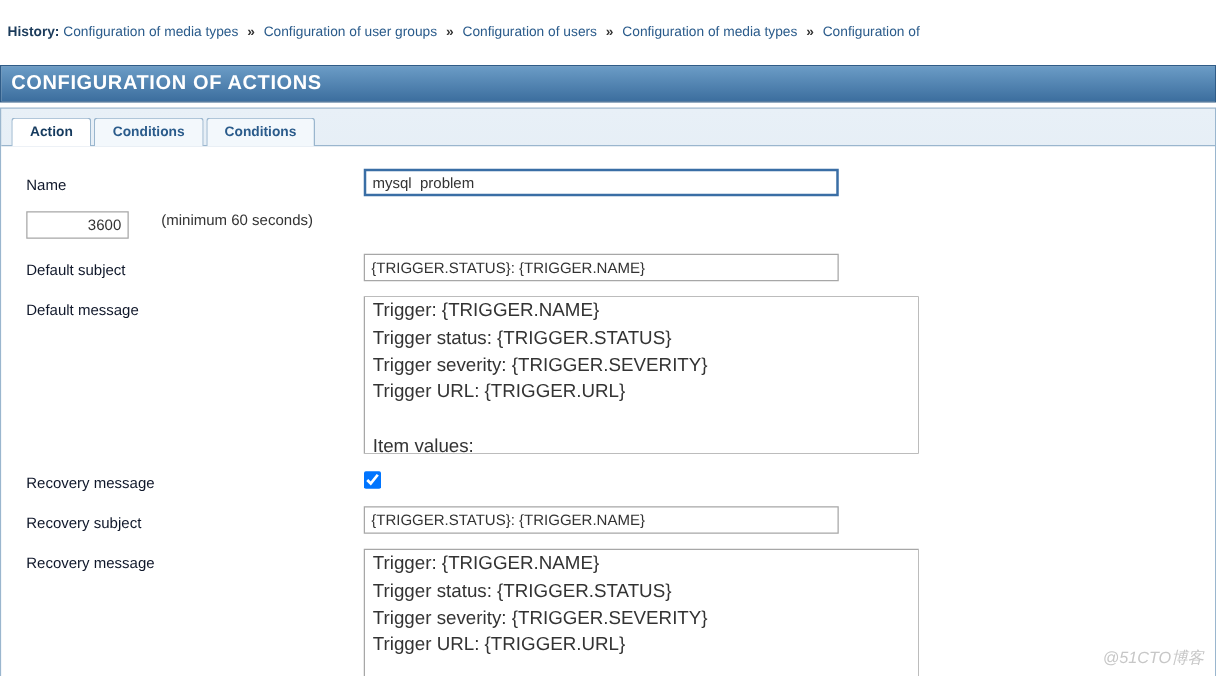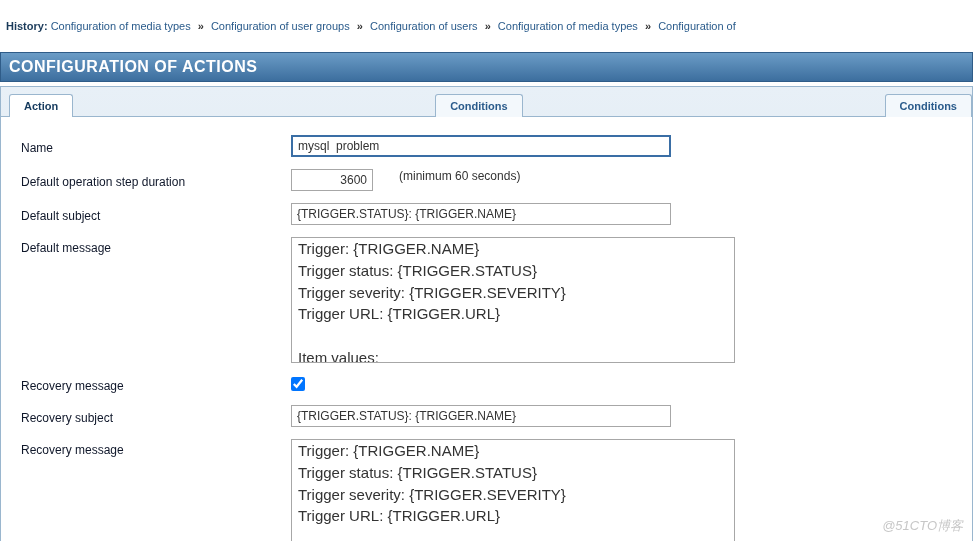--- a/index.html
+++ b/index.html
@@ -31,21 +31,20 @@
   .panel {
     border: 1px solid #9ab6ce;
     background: linear-gradient(to bottom, #e8f0f7, #cddbe9);
     margin: 4px 0 0 0;
     padding: 0;
   }
   .tabstrip {
     padding: 6px 0 0 8px;
     display: flex;
     gap: 2px;
-    justify-content: space-between;
   }
   .tab {
     background: #fff;
     border: 1px solid #9ab6ce;
     border-bottom: none;
     padding: 5px 14px;
     border-radius: 3px 3px 0 0;
     color: #2a5b8b;
     font-weight: bold;
     font-size: 11px;
@@ -156,21 +155,20 @@
   <div class="tab-body">
 
     <div class="form-row center">
       <div class="form-label">Name</div>
       <div class="form-field">
         <input type="text" class="name-input" value="mysql  problem" style="">
       </div>
     </div>
 
     <div class="form-row center">
-      <div class="form-label">Default operation step duration</div>
       <div class="form-field">
         <input type="text" class="duration-input" value="3600" style="">
         <span class="hint">(minimum 60 seconds)</span>
       </div>
     </div>
 
     <div class="form-row center">
       <div class="form-label">Default subject</div>
       <div class="form-field">
         <input type="text" class="subject-input" value="{TRIGGER.STATUS}: {TRIGGER.NAME}" style="">

